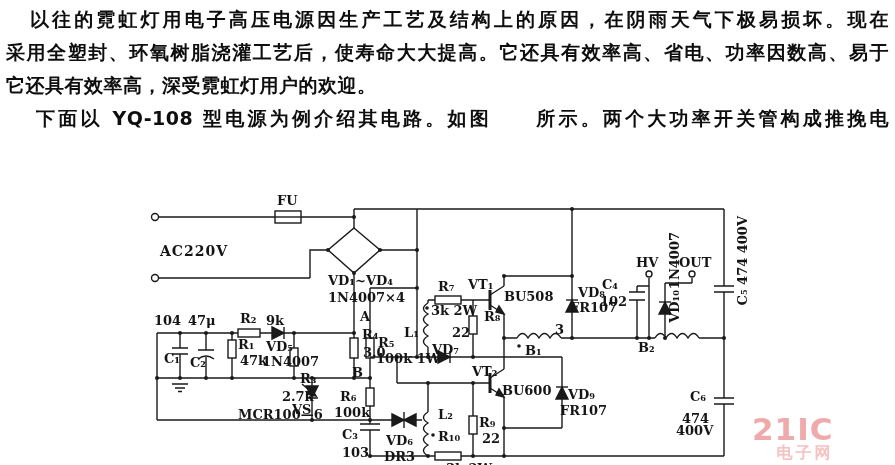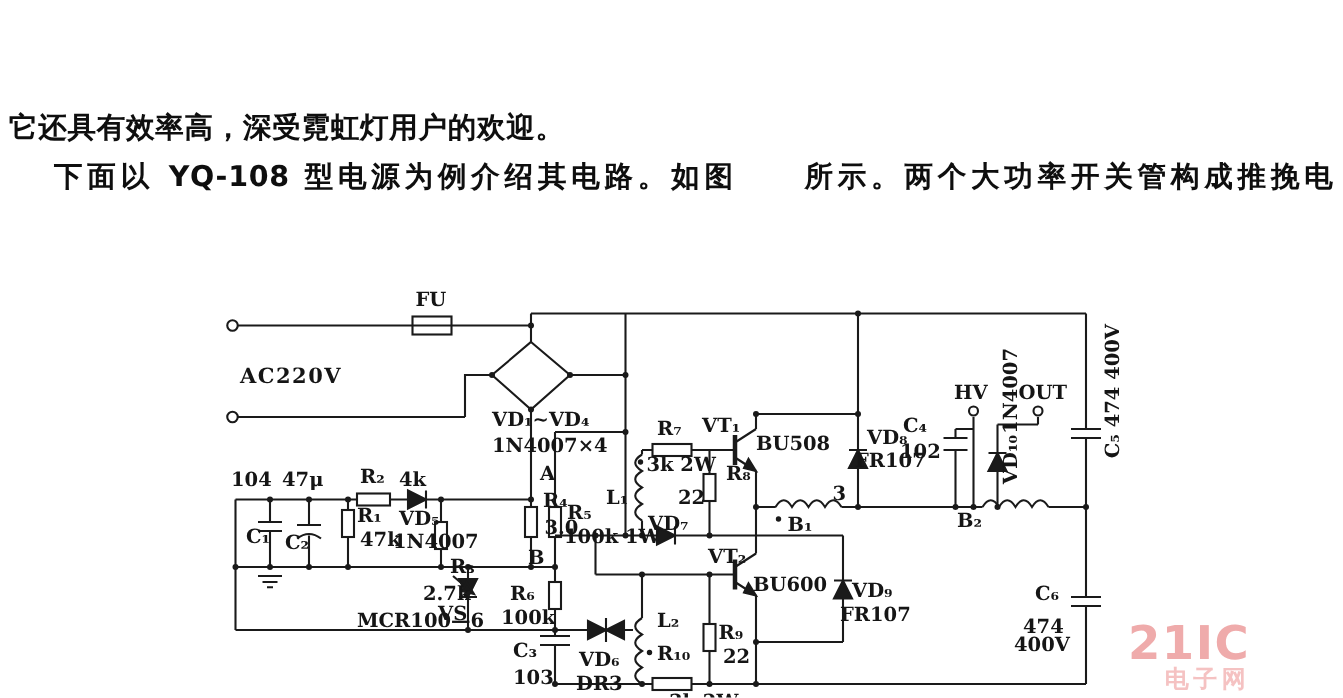--- a/index.html
+++ b/index.html
@@ -27,20 +27,22 @@
   .wm-right{display:flex;flex-direction:column;margin-left:2px;gap:28px;}
   .wm-cn{font-size:16px;font-weight:700;color:#f5c2c2;letter-spacing:3px;line-height:1;}
   .wm-com{font-size:20px;font-weight:800;font-style:italic;color:#f5c2c2;line-height:1;
           margin-top:1px;font-family:"DejaVu Serif",serif;}
 </style>
 </head>
 <body>
 
 <div class="page">
 
+  <div class="tline ind1" style="top:6px">以往的霓虹灯用电子高压电源因生产工艺及结构上的原因，在阴雨天气下极易损坏。现在</div>
+  <div class="tline" style="top:39px">采用全塑封、环氧树脂浇灌工艺后，使寿命大大提高。它还具有效率高、省电、功率因数高、易于</div>
   <div class="tline short" style="top:72px">它还具有效率高，深受霓虹灯用户的欢迎。</div>
   <div class="tline ind2" style="top:105px">下面以 YQ-108 型电源为例介绍其电路。如图　　所示。两个大功率开关管构成推挽电</div>
 
   <div class="schem">
     <svg width="644" height="297" viewBox="0 0 644 297">
       <g stroke="#1a1a1a" stroke-width="1.4" fill="none">
 
         <path d="M13,29 H133 M159,29 H212 M212,21 V40 M13,90 H168 M168,90 V62 H186"></path>
         <rect x="133" y="23" width="26" height="12" fill="#fff"></rect>
         <path d="M133,29 H159"></path>
@@ -206,21 +208,21 @@
       </g>
     </svg>
 
     <div class="lb" style="left:135px;top:6px">FU</div>
     <div class="lb big" style="left:18px;top:56px">AC220V</div>
     <div class="lb" style="left:186px;top:86px">VD₁~VD₄</div>
     <div class="lb" style="left:186px;top:103px">1N4007×4</div>
     <div class="lb" style="left:12px;top:126px">104</div>
     <div class="lb" style="left:46px;top:126px">47μ</div>
     <div class="lb" style="left:98px;top:124px">R₂</div>
-    <div class="lb" style="left:124px;top:126px">4k</div>
+    <div class="lb" style="left:124px;top:126px">9k</div>
     <div class="lb" style="left:96px;top:150px">R₁</div>
     <div class="lb" style="left:98px;top:166px">47k</div>
     <div class="lb" style="left:124px;top:152px">VD₅</div>
     <div class="lb" style="left:120px;top:167px">1N4007</div>
     <div class="lb" style="left:22px;top:164px">C₁</div>
     <div class="lb" style="left:48px;top:168px">C₂</div>
     <div class="lb" style="left:218px;top:122px">A</div>
     <div class="lb" style="left:220px;top:140px">R₄</div>
     <div class="lb" style="left:221px;top:158px">3.0</div>
     <div class="lb" style="left:210px;top:178px">B</div>

